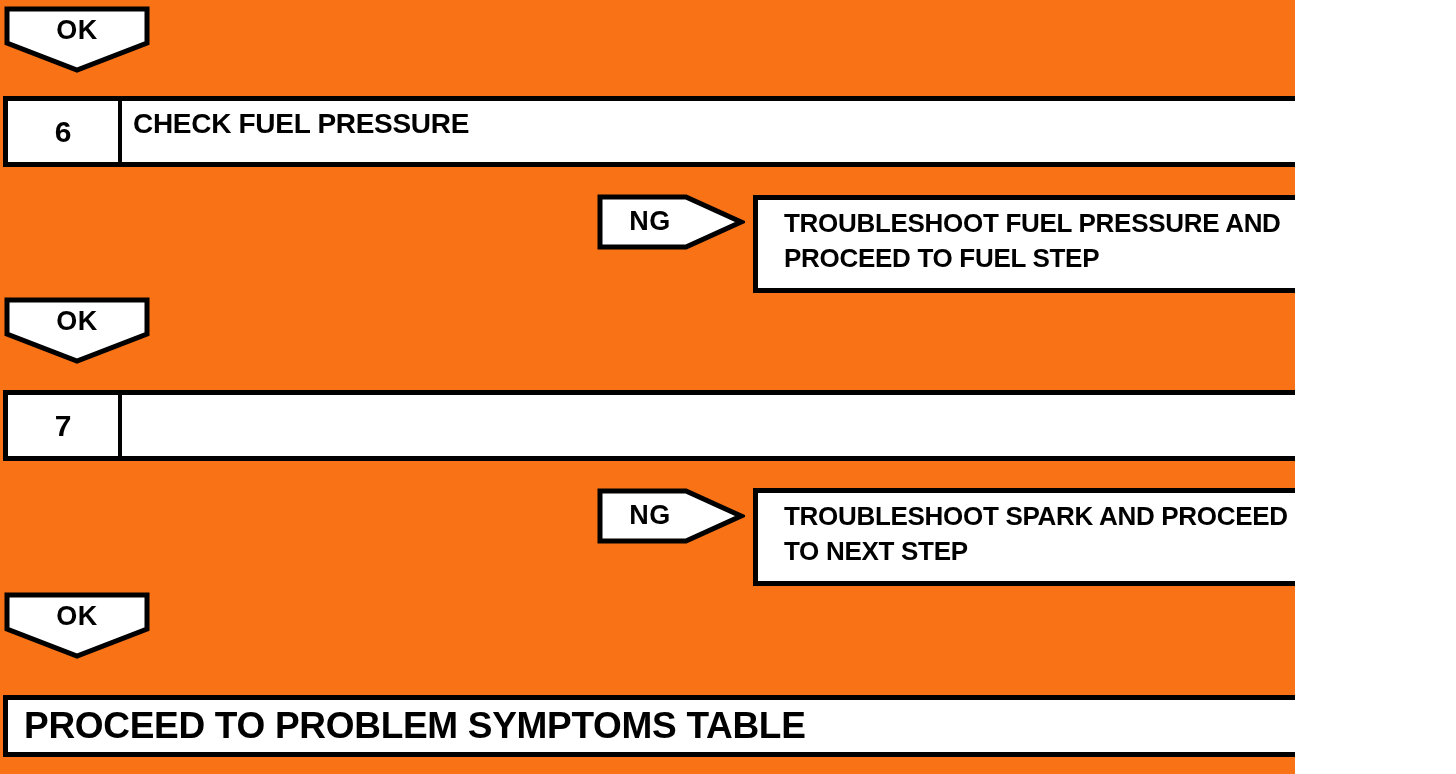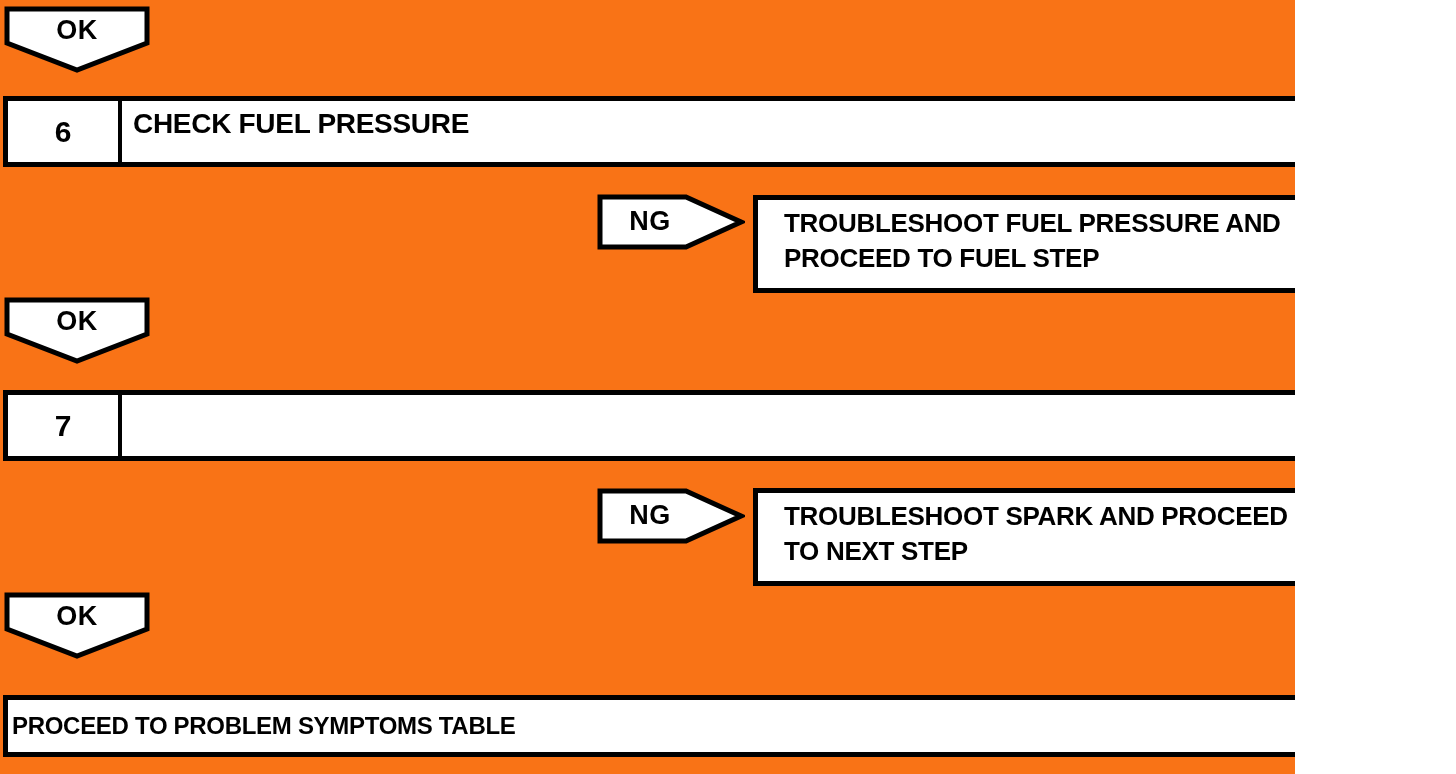--- a/index.html
+++ b/index.html
@@ -88,22 +88,22 @@
   }
 
   
   .final-box {
     width: 1424px;
     height: 62px;
     border: 5px solid #000000;
     box-sizing: border-box;
     display: flex;
     align-items: center;
-    padding-left: 4px;
-    font-size: 24px;
+    padding-left: 16px;
+    font-size: 37px;
     font-weight: bold;
     letter-spacing: -0.3px;
     background: #ffffff;
   }
 
   .shape-poly {
     fill: #ffffff;
     stroke: #000000;
     stroke-width: 5;
     stroke-linejoin: miter;

